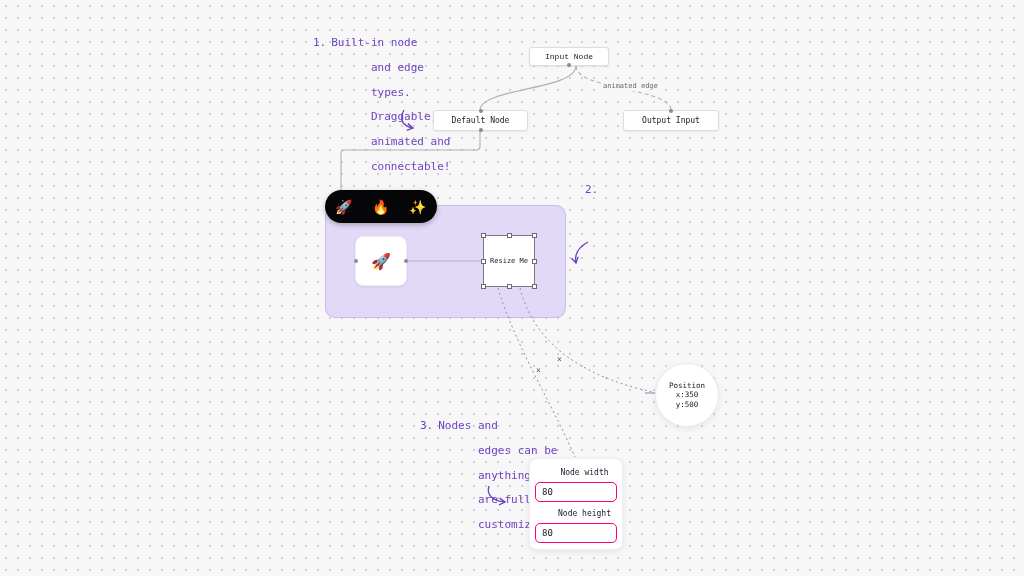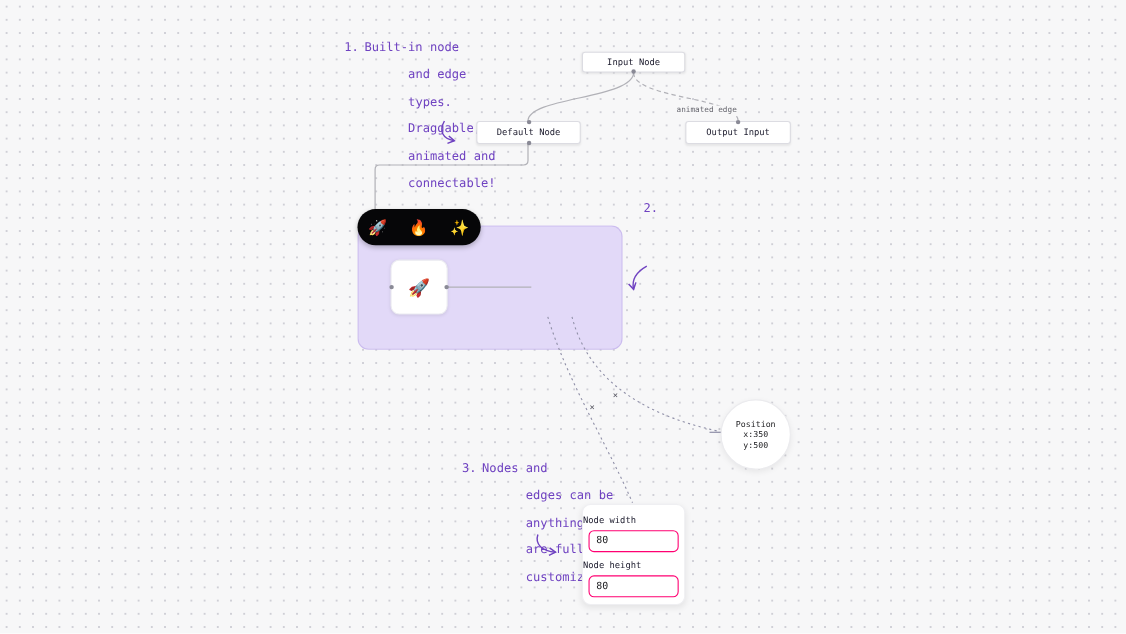--- a/index.html
+++ b/index.html
@@ -75,21 +75,21 @@
     background:#fff;border:1px solid #ebebee;box-shadow:0 2px 6px rgba(0,0,0,.07);
     display:flex;flex-direction:column;align-items:center;justify-content:center;
     font-size:7.5px;line-height:9.5px;color:#18181b;box-sizing:border-box;cursor:grab;
   }
 
   .form-node{
     position:absolute;left:529px;top:458px;width:94px;height:92px;
     background:#fff;border:1px solid #efeff2;border-radius:8px;
     box-shadow:0 2px 6px rgba(0,0,0,.08);box-sizing:border-box;cursor:grab;
   }
-  .form-label{font-size:8px;line-height:10px;color:#1a192b;margin-top:9px;}
+  .form-label{font-size:8px;line-height:10px;color:#1a192b;text-align:center;margin-top:9px;padding-left:17px;}
   .form-input{
     display:block;width:82px;height:20px;margin:4px auto 0;
     border:1px solid #ff0072;border-radius:5px;background:#fff;
     font-family:"DejaVu Sans Mono",monospace;font-size:9px;color:#18181b;
     padding:0 0 0 6px;box-sizing:border-box;outline:none;
   }
   .form-label.second{margin-top:7px;}
 
   .x-marker{position:absolute;font-size:8px;line-height:8px;color:#55555f;}
 </style>
@@ -107,21 +107,21 @@
     <path d="M576,66 C576,90 480,88 480,110" fill="none" stroke="#b1b1b7" stroke-width="1.1"></path>
     <path d="M576,66 C576,90 671,88 671,110" fill="none" stroke="#b1b1b7" stroke-width="1.1" stroke-dasharray="4 3"></path>
     <path d="M480,131 L480,146 Q480,150 476,150 L345,150 Q341,150 341,154 L341,191" fill="none" stroke="#b1b1b7" stroke-width="1.1"></path>
     <path d="M645,393 L656,393" fill="none" stroke="#9090a8" stroke-width="1.1"></path>
     <path d="M404,110 C399,119 402,126 413,128" fill="none" stroke="#6f42c1" stroke-width="1.3" marker-end="url(#arrow)"></path>
     <path d="M588,242 C579,247 574,254 576,263" fill="none" stroke="#6f42c1" stroke-width="1.3" marker-end="url(#arrow)"></path>
     <path d="M489,486 C486,495 493,501 505,502" fill="none" stroke="#6f42c1" stroke-width="1.3" marker-end="url(#arrow)"></path>
   </svg>
 
   <div class="edge-label" style="left:499px;top:83px;margin-top:33px;">edge</div>
-  <div class="edge-label" style="left:601px;top:96px;margin-left:12px;">animated edge</div>
+  <div class="edge-label" style="left:601px;top:82px;">animated edge</div>
 
   <div class="annotation" style="left:313px;top:37px;">
     <span class="num">1.</span>
     <span class="lines"><span>Built-in node</span><br>
       <span>and edge</span><br>
       <span>types.</span><br>
       <span>Draggable,</span><br>
       <span>animated and</span><br>
       <span>connectable!</span></span>
   </div>
@@ -149,21 +149,21 @@
 
   <span class="x-marker" style="left:557px;top:356px;">×</span>
   <span class="x-marker" style="left:536px;top:367px;">×</span>
 
   <div class="node-toolbar">
     <button class="emoji-btn">🚀</button>
     <button class="emoji-btn">🔥</button>
     <button class="emoji-btn">✨</button>
   </div>
 
-  <div class="rf-node" style="left:529px;top:47px;width:94px;height:19px;">
+  <div class="rf-node" style="left:529px;top:47px;width:80px;height:19px;font-family:Liberation Mono, monospace;">
     <span>Input Node</span>
     <span class="handle bottom"></span>
   </div>
 
   <div class="rf-node" style="left:433px;top:110px;width:95px;height:21px;">
     <span>Default Node</span>
     <span class="handle top"></span>
     <span class="handle bottom"></span>
   </div>
 
@@ -171,20 +171,31 @@
     <span>Output Input</span>
     <span class="handle top"></span>
   </div>
 
   <div class="rocket-node">
     <span>🚀</span>
     <span class="handle left"></span>
     <span class="handle right"></span>
   </div>
 
+  <div class="resize-node">
+    <span>Resize Me</span>
+    <span class="rz nw"></span>
+    <span class="rz n"></span>
+    <span class="rz ne"></span>
+    <span class="rz w"></span>
+    <span class="rz e"></span>
+    <span class="rz sw"></span>
+    <span class="rz s"></span>
+    <span class="rz se"></span>
+  </div>
 
   <div class="circle-node">
     <span>Position</span>
     <span>x:350</span>
     <span>y:500</span>
   </div>
 
   <div class="form-node">
     <div class="form-label">Node width</div>
     <input class="form-input" type="text" value="80" style="">

